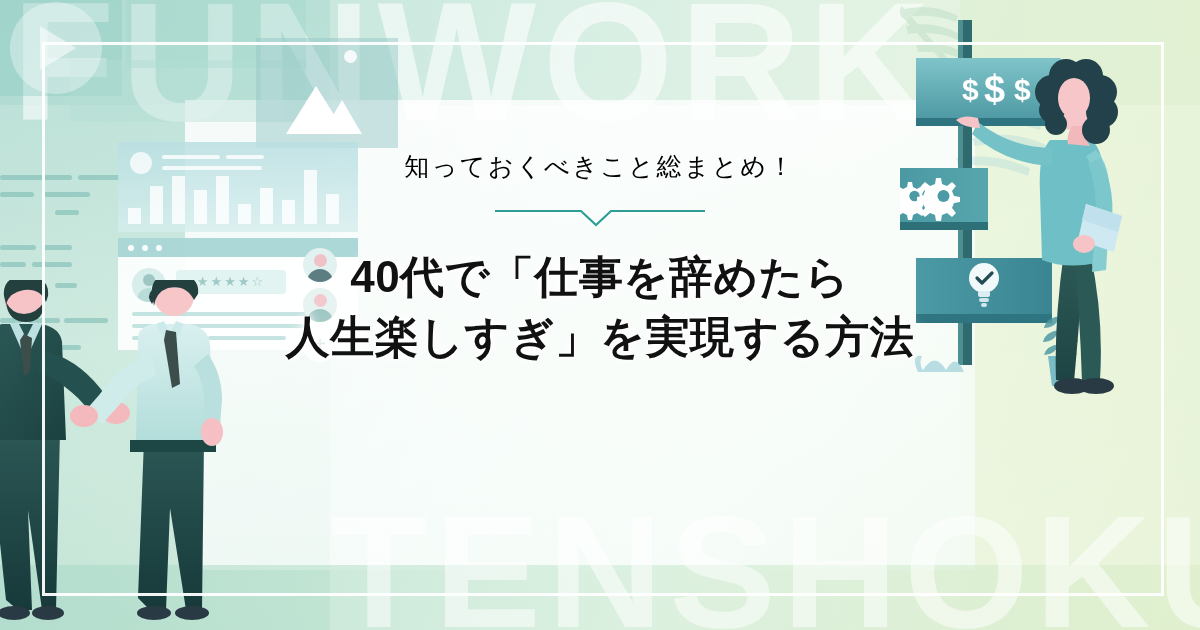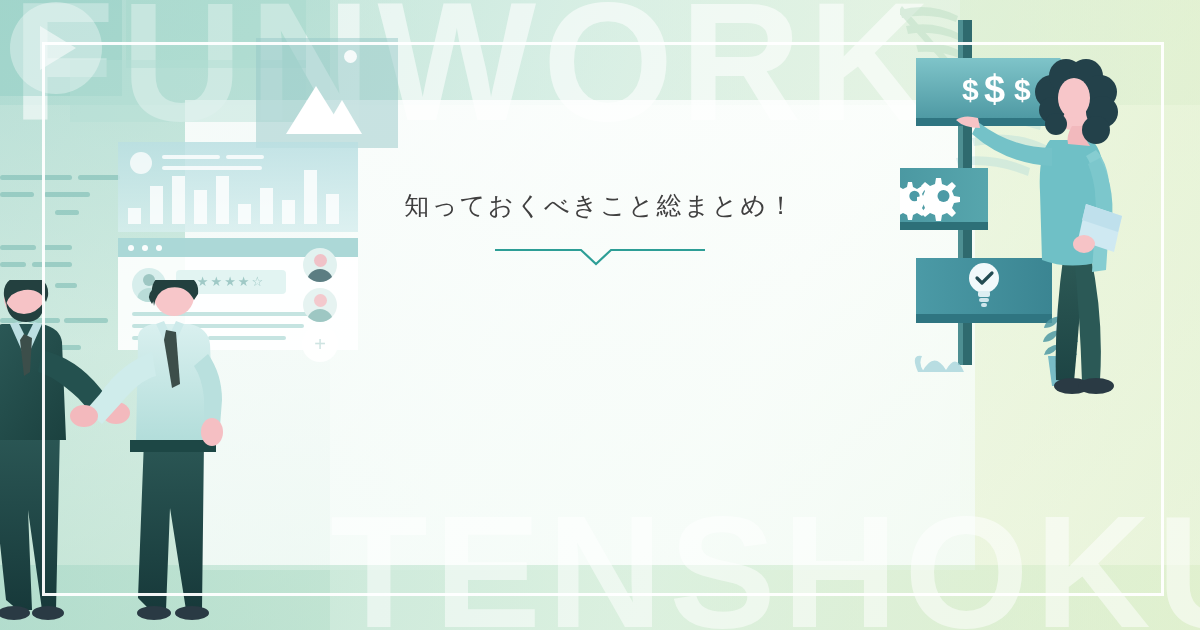--- a/index.html
+++ b/index.html
@@ -85,22 +85,22 @@
 
   
   .av{position:absolute;width:34px;height:34px;border-radius:50%;overflow:hidden;}
   .av .head{position:absolute;left:11px;top:6px;width:13px;height:13px;border-radius:50%;}
   .av .body{position:absolute;left:4px;top:21px;width:26px;height:14px;border-radius:13px 13px 0 0;}
   .av-plus{position:absolute;width:36px;height:36px;border-radius:50%;
     background:rgba(255,255,255,.85);color:#cfe4e2;font-size:20px;line-height:36px;text-align:center;}
 
   
   .textwrap{position:absolute;left:0;top:150px;width:1200px;text-align:center;}
-  .subtitle{font-size:25px;color:#404040;letter-spacing:.10em;font-weight:400;
-    text-shadow:0 0 6px rgba(255,255,255,.95),0 0 14px rgba(255,255,255,.9);margin-top:39px;}
+  .subtitle{font-size:25px;color:#000000;letter-spacing:.10em;font-weight:400;
+    text-shadow:0 0 6px rgba(255,255,255,.95),0 0 14px rgba(255,255,255,.9);}
   .divider{position:relative;width:210px;height:26px;margin:20px auto 0;}
   .title{margin-top:18px;font-size:44px;font-weight:700;color:#111;line-height:1.36;
     letter-spacing:.01em;
     text-shadow:0 0 7px #fff,0 0 12px #fff,0 0 18px rgba(255,255,255,.95),1px 1px 0 rgba(255,255,255,.9);}
   .title .l{display:block;}
 </style>
 </head>
 <body>
 
 <div id="stage">
@@ -359,15 +359,19 @@
 
   <div class="textwrap">
     <div class="subtitle">知っておくべきこと総まとめ！</div>
 
     <div class="divider">
       <svg width="210" height="26" viewBox="0 0 210 26">
         <path d="M0 8 L86 8 L101 22 L116 8 L210 8" stroke="#2d9e96" stroke-width="2.2" fill="none" stroke-linecap="square" stroke-linejoin="miter"></path>
       </svg>
     </div>
 
+    <div class="title">
+      <span class="l">40代で「仕事を辞めたら</span>
+      <span class="l">人生楽しすぎ」を実現する方法</span>
+    </div>
   </div>
 
 </div>
 
 </body></html>

